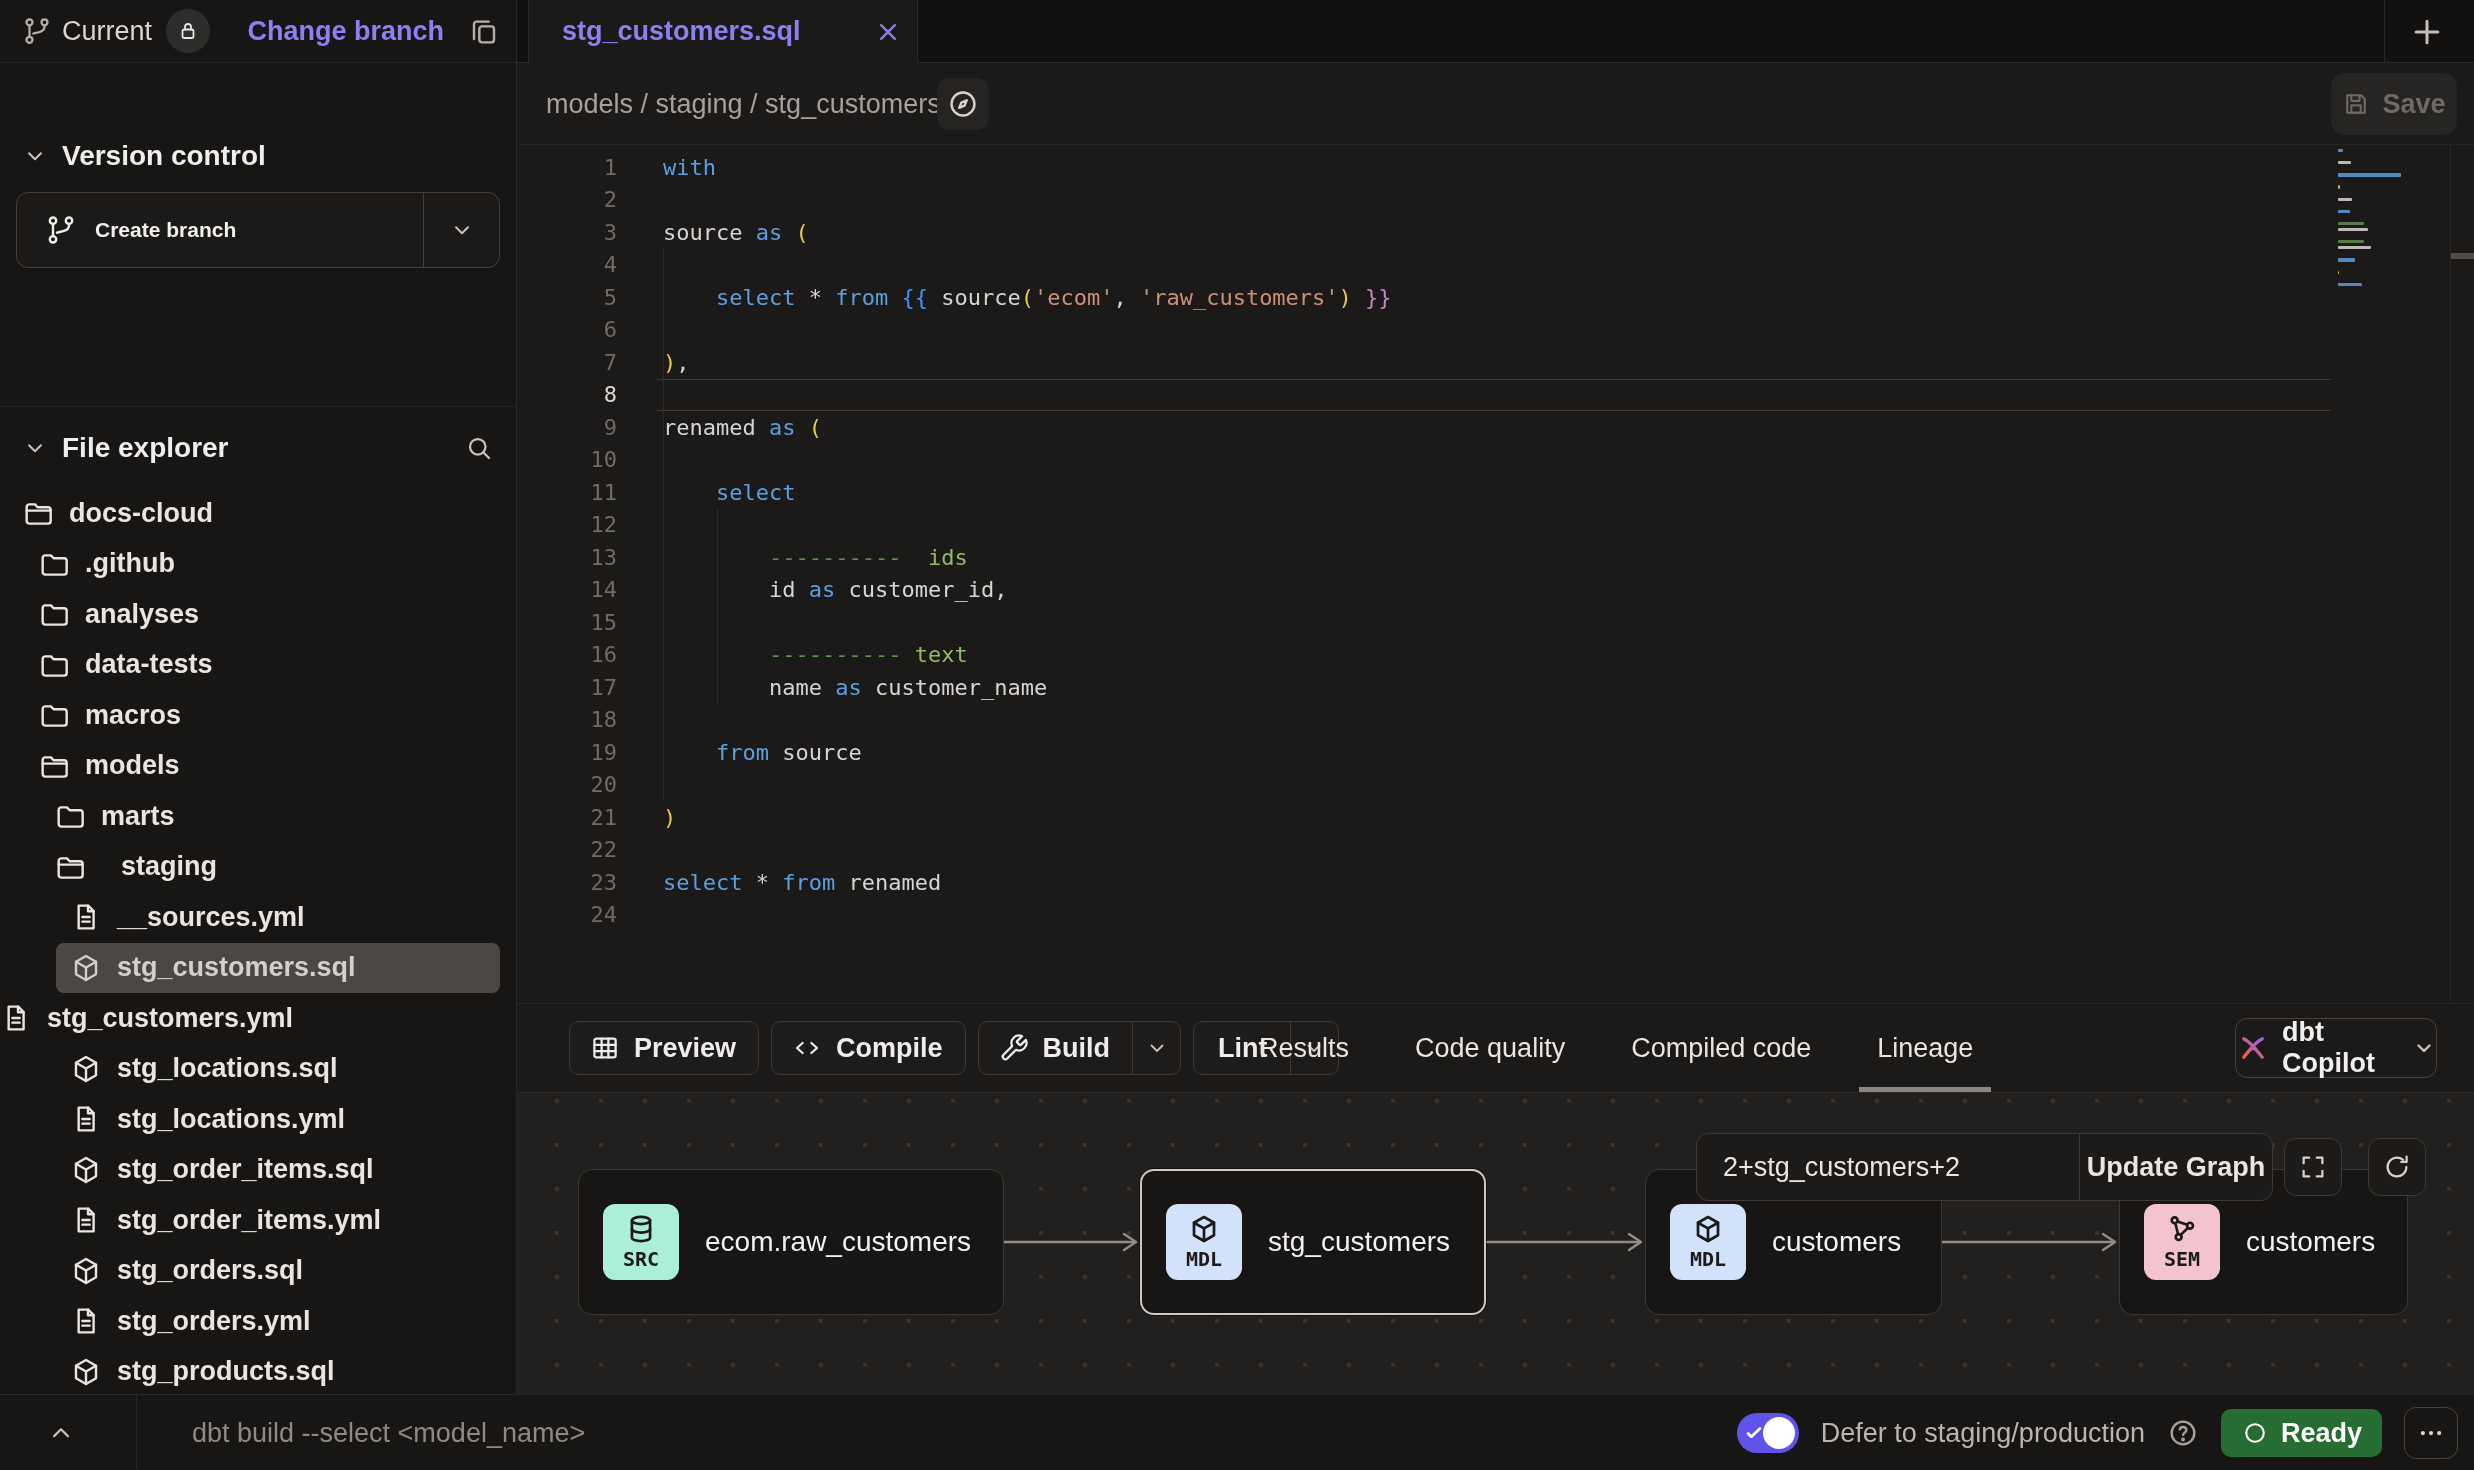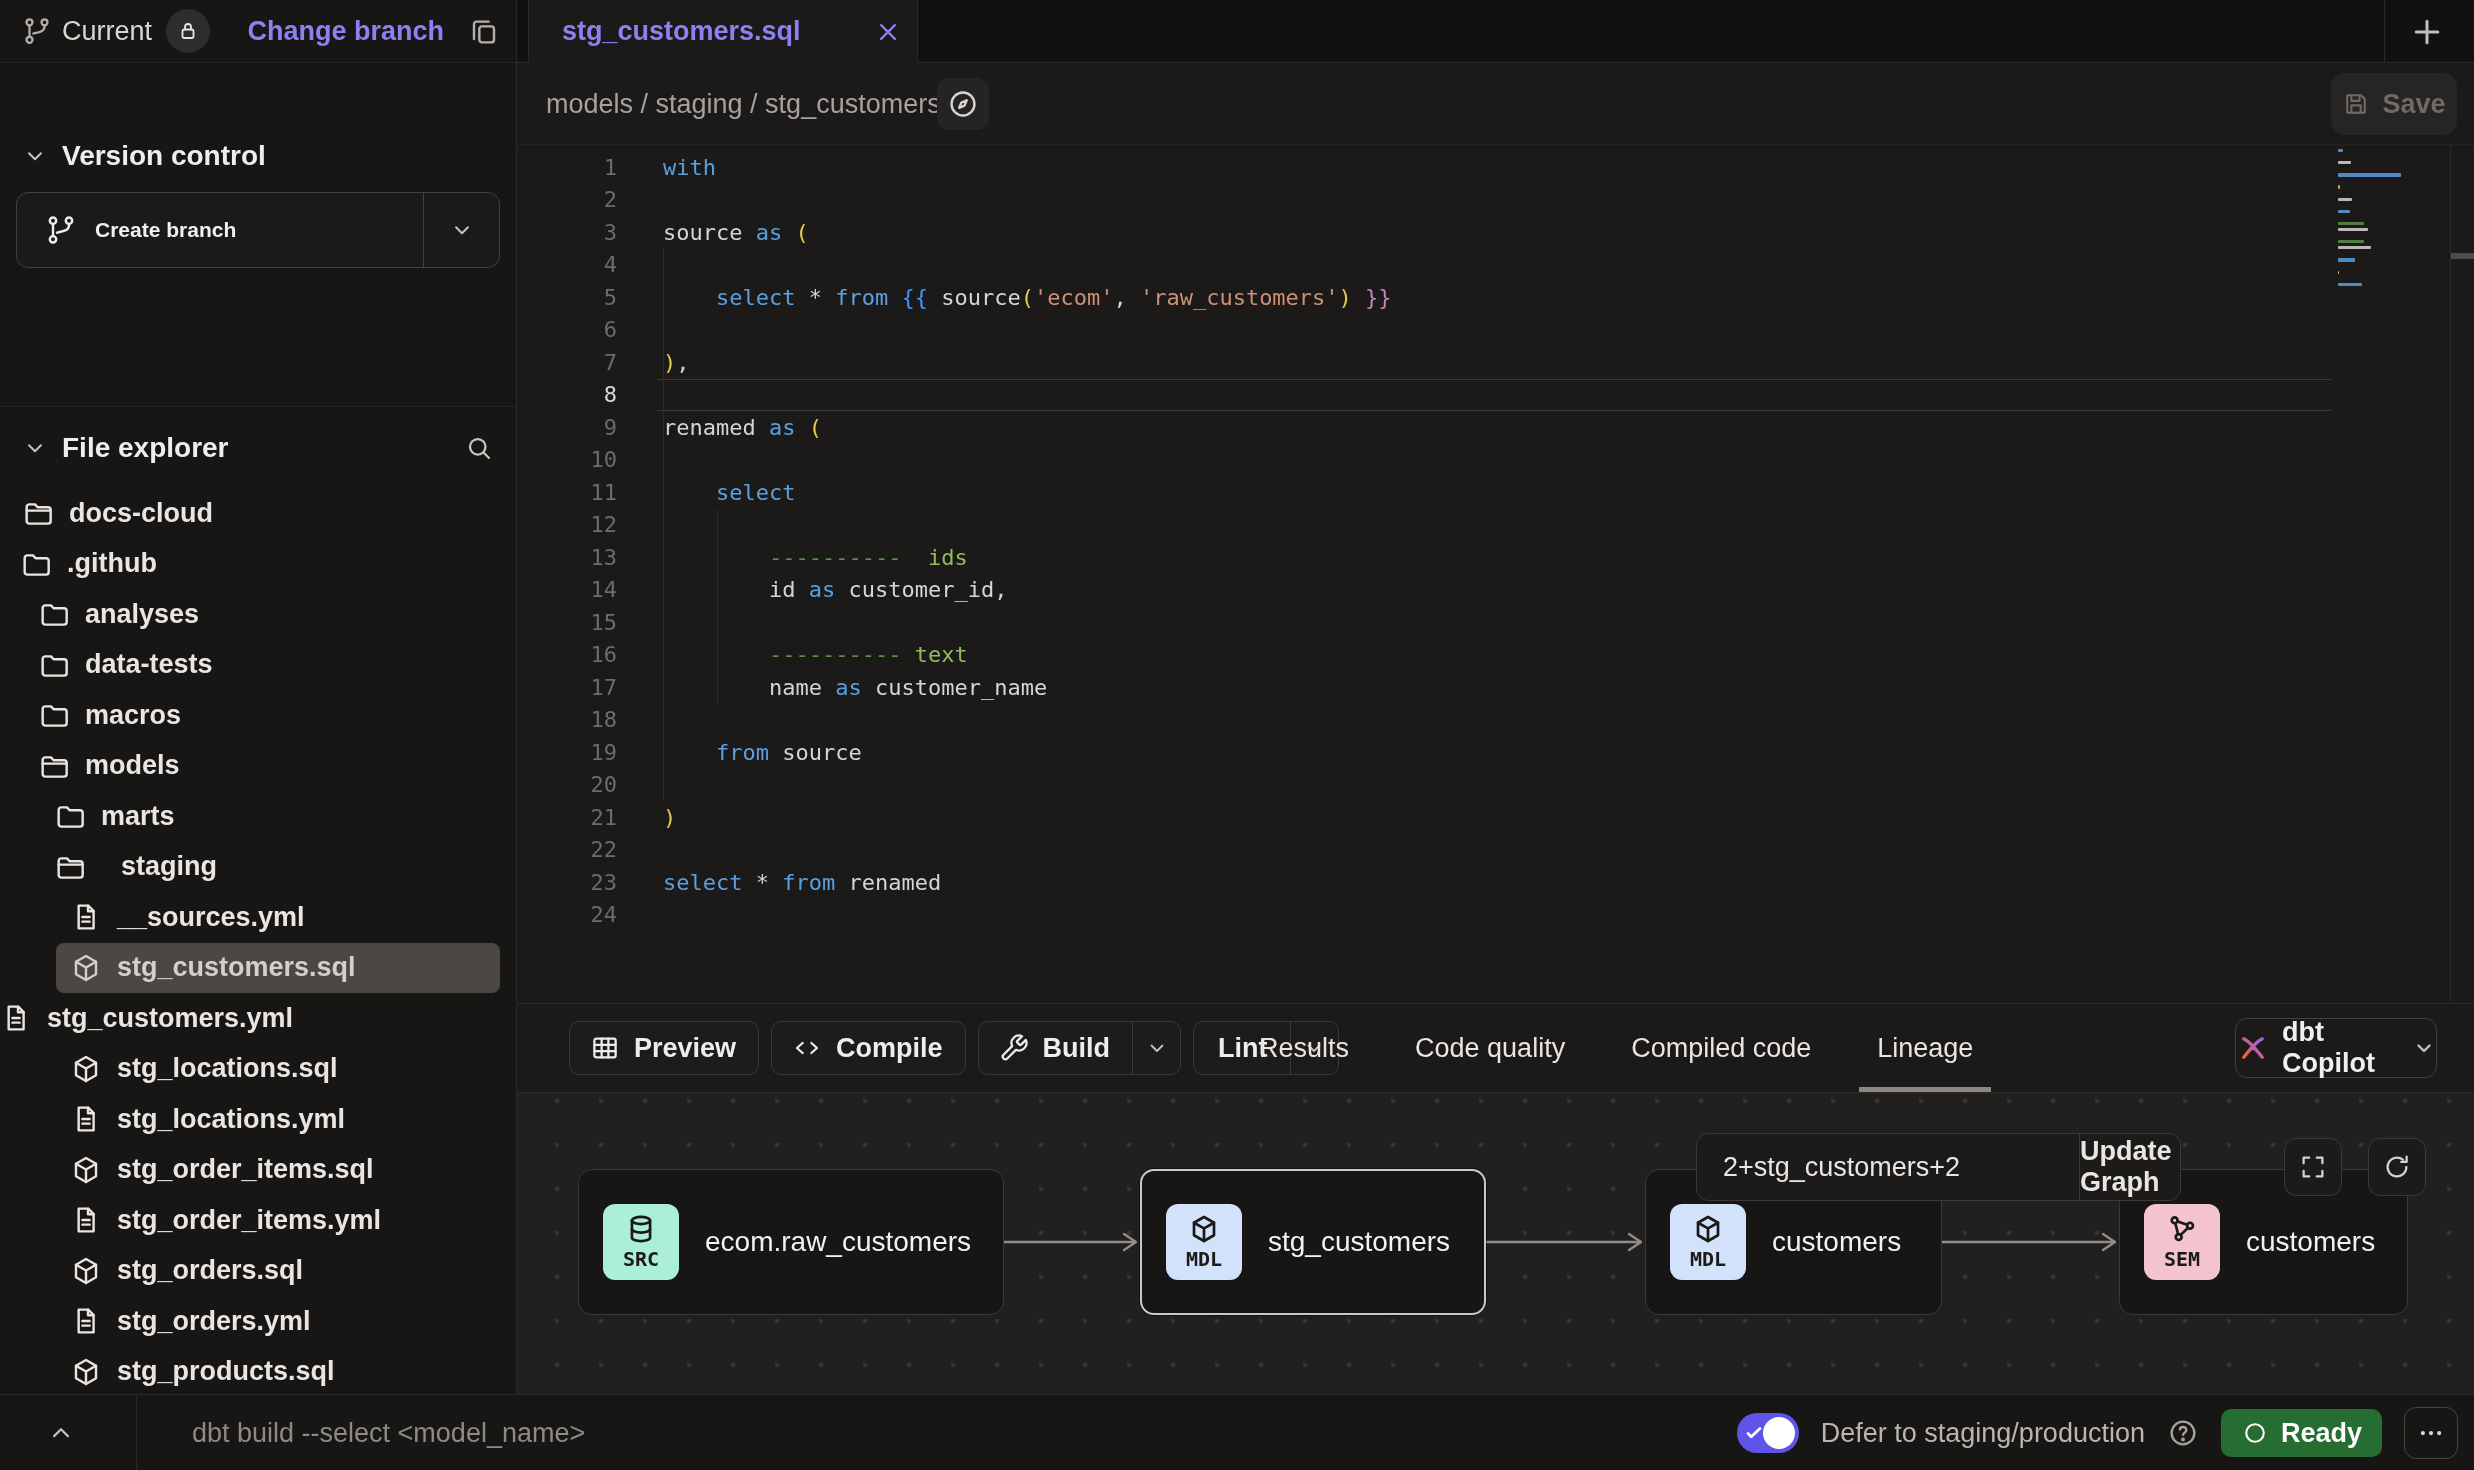--- a/index.html
+++ b/index.html
@@ -112,21 +112,21 @@
          border-radius:14px;display:flex;align-items:center;gap:26px;padding-left:24px;z-index:2;cursor:pointer;}
   .lnode.selected{border:2.5px solid #cbc8c5;box-shadow:0 0 0 1px rgba(0,0,0,.45);}
   .nbadge{width:76px;height:76px;border-radius:12px;display:flex;flex-direction:column;align-items:center;
           justify-content:center;gap:2px;color:#1c1a19;}
   .nbadge .icn{width:32px;height:32px;}
   .nbadge .icn svg{stroke-width:2;}
   .nbadge-label{font-size:20px;font-weight:700;font-family:"DejaVu Sans Mono",monospace;}
   .nlabel{font-size:28px;font-weight:500;color:#f4f2f0;padding-right:30px;white-space:nowrap;}
   .larrow{position:absolute;top:137px;z-index:1;color:#918d8a;}
   .lpanel-ctl{position:absolute;top:40px;z-index:3;}
-  .lfilter{left:1179px;width:485px;height:68px;background:#1d1b1a;border:1px solid #3c3936;border-radius:12px;
+  .lfilter{left:1179px;width:577px;height:68px;background:#1d1b1a;border:1px solid #3c3936;border-radius:12px;
            display:flex;overflow:hidden;}
   .lfilter input{flex:0 0 321px;background:transparent;border:0;outline:none;color:#e8e5e2;
                  font-size:27px;font-family:"Liberation Sans",sans-serif;padding-left:26px;}
   .upd-btn{flex:1;height:100%;border-left:1px solid #3c3936;display:flex;align-items:center;
            justify-content:center;font-size:27px;font-weight:600;color:#e8e5e2;cursor:pointer;}
   .sq-btn{width:58px;height:58px;top:45px;background:#1d1b1a;border:1px solid #3c3936;border-radius:12px;
           display:flex;align-items:center;justify-content:center;color:#d5d2cf;cursor:pointer;}
   .sq-btn .icn{width:30px;height:30px;}
   .fs-btn{left:1767px;}
   .rf-btn{left:1851px;}
@@ -237,21 +237,21 @@
     <div class="tree" id="file-tree">
         <div class="tree-row" style="padding-left: 22px;">
           <span class="icn ticon">
             <svg viewBox="0 0 24 24">
               <path d="M3.5 7.5a2 2 0 0 1 2-2h4.2l2 2.2h7.8a2 2 0 0 1 2 2v8.3a2 2 0 0 1-2 2h-14a2 2 0 0 1-2-2z"></path>
               <path d="M3.5 10.2h18"></path>
             </svg>
           </span>
           <span class="tree-label">docs-cloud</span>
         </div>
-        <div class="tree-row" style="padding-left: 20px;">
+        <div class="tree-row" style="padding-left: 38px;">
           <span class="icn ticon">
             <svg viewBox="0 0 24 24">
               <path d="M3.5 7.5a2 2 0 0 1 2-2h4.2l2 2.2h7.8a2 2 0 0 1 2 2v8.3a2 2 0 0 1-2 2h-14a2 2 0 0 1-2-2z"></path>
             </svg>
           </span>
           <span class="tree-label">.github</span>
         </div>
         <div class="tree-row" style="padding-left: 38px;">
           <span class="icn ticon">
             <svg viewBox="0 0 24 24">

